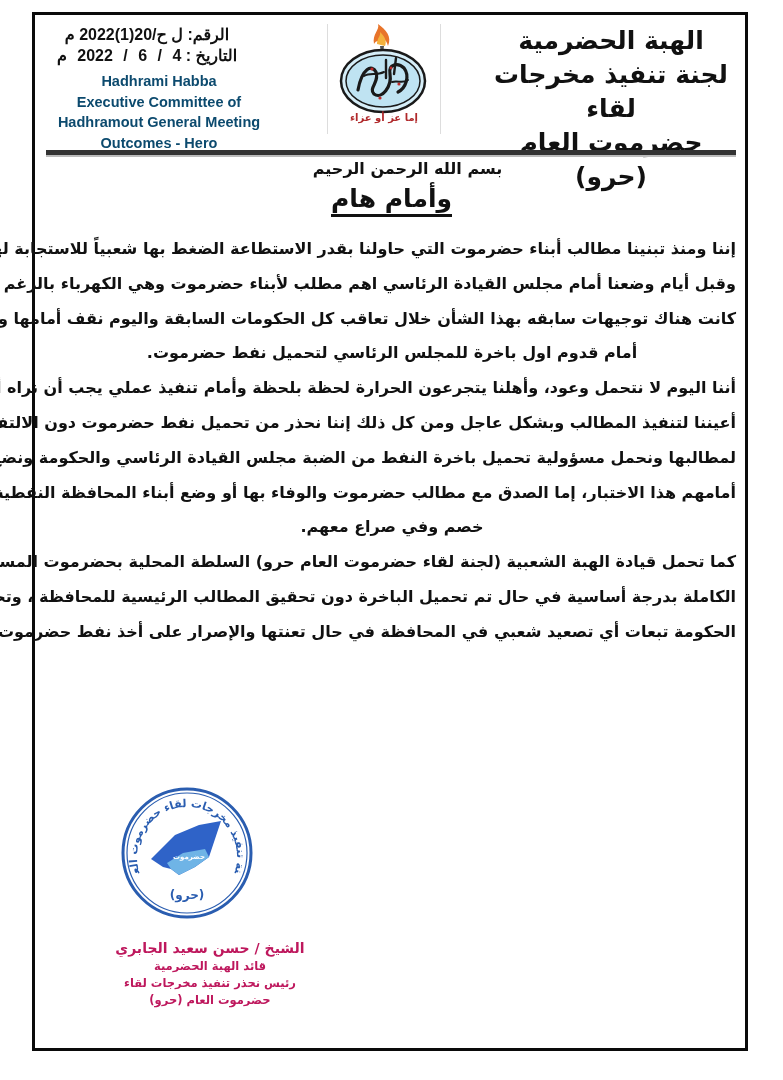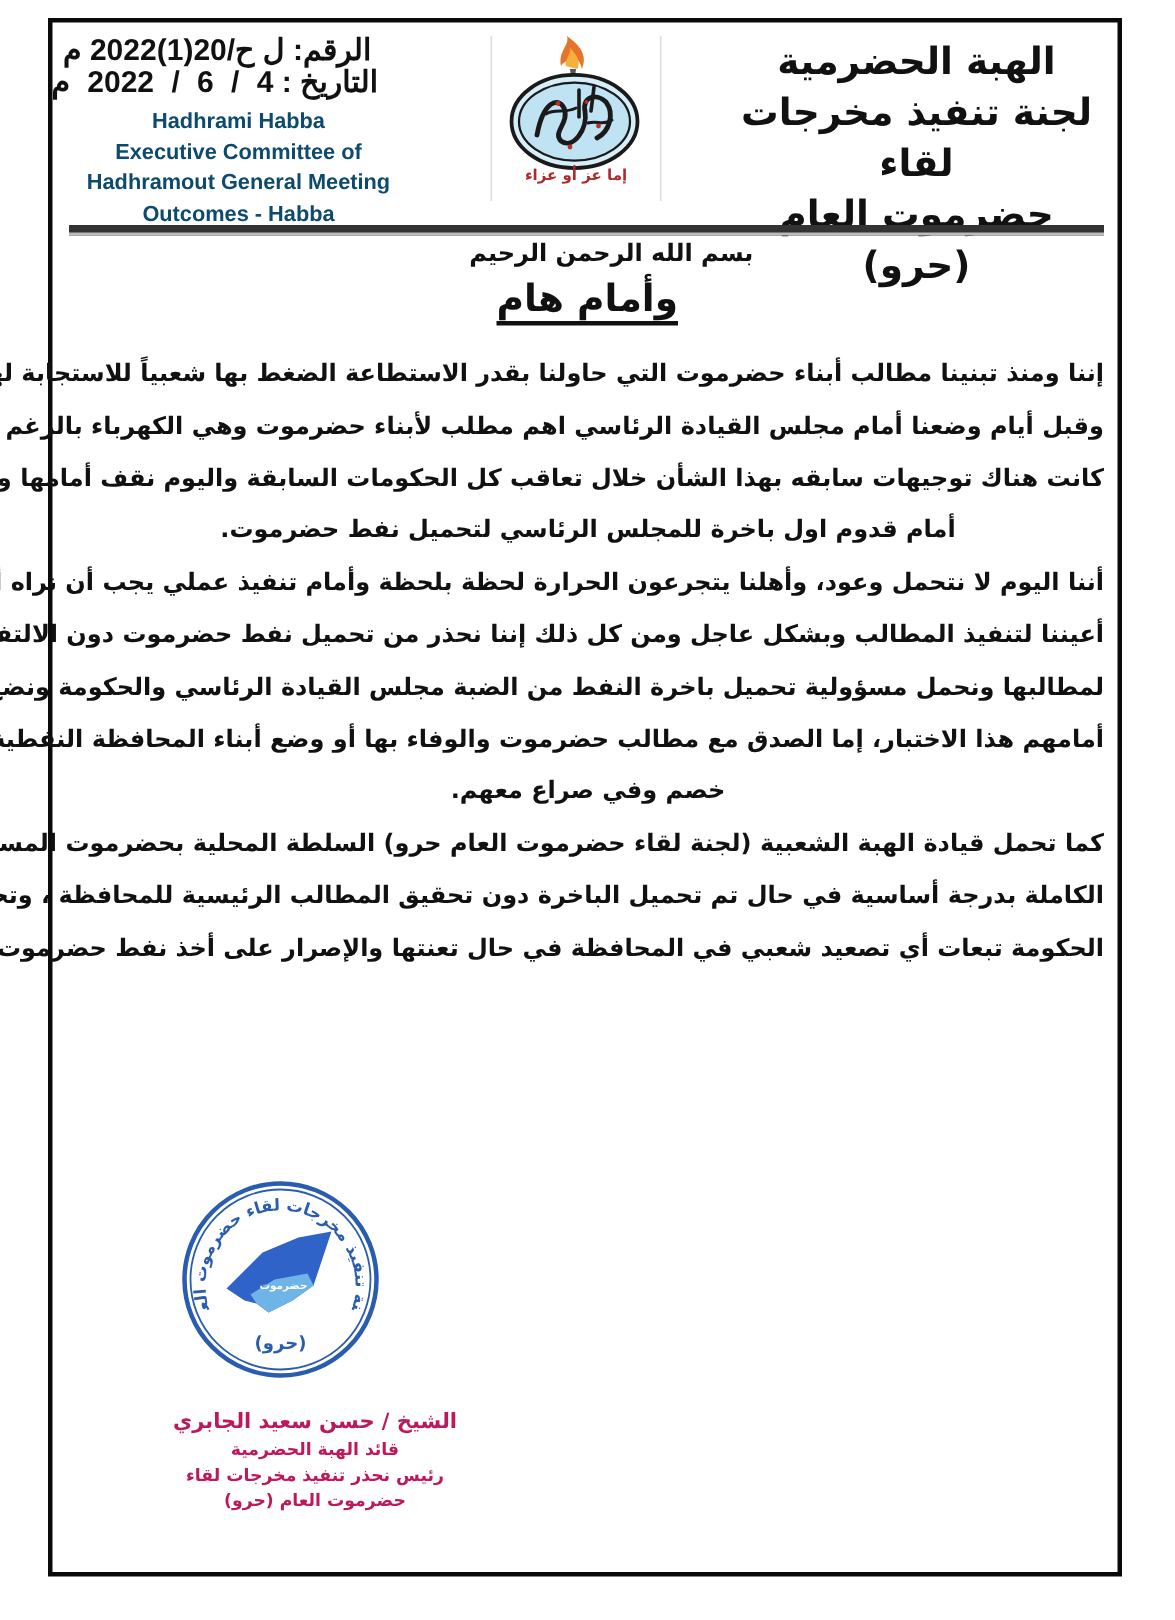--- a/index.html
+++ b/index.html
@@ -3,21 +3,21 @@
 <meta charset="utf-8">
 <style>
   html, body { margin: 0; padding: 0; background: #ffffff; }
   body { width: 783px; height: 1080px; position: relative; overflow: hidden; font-family: "DejaVu Sans", sans-serif; color: #111; }
   .page-frame { position: absolute; left: 32px; top: 12px; width: 716px; height: 1039px; border: 3px solid #0a0a0a; box-sizing: border-box; background: #fff; }
 
   
   .hdr-right { position: absolute; right: 52px; top: 24px; width: 240px; text-align: center; direction: rtl; font-family: "DejaVu Sans", sans-serif; font-weight: bold; font-size: 25px; line-height: 34px; color: #111; }
   .hdr-logo { position: absolute; left: 327px; top: 24px; width: 112px; height: 110px; border-left: 1px solid #ddd; border-right: 1px solid #ddd; }
   .hdr-left { position: absolute; left: 42px; top: 24px; width: 234px; text-align: center; }
-  .ref-line { direction: rtl; font-family: "Liberation Sans", sans-serif; font-weight: bold; font-size: 20px; line-height: 21px; text-align: left; padding-right: 24px; white-space: nowrap; }
+  .ref-line { direction: rtl; font-family: "Liberation Sans", sans-serif; font-weight: bold; font-size: 16px; line-height: 21px; text-align: center; padding-right: 24px; white-space: nowrap; }
   .eng-lines { margin-top: 5px; font-family: "Liberation Sans", sans-serif; font-weight: bold; font-size: 14.5px; line-height: 20.5px; color: #0c4a6e; }
   .separator { position: absolute; left: 46px; top: 150px; width: 690px; height: 5px; background: #333; border-bottom: 2px solid #bbb; }
 
   
   .basmala { position: absolute; top: 158px; left: 0; width: 783px; text-align: center; direction: rtl; font-family: "DejaVu Sans", sans-serif; font-weight: bold; font-size: 16px; line-height: 22px; padding-left: 16px; }
   .title { position: absolute; top: 183px; left: 0; width: 783px; text-align: center; direction: rtl; font-family: "DejaVu Sans", sans-serif; font-weight: bold; font-size: 25px; line-height: 32px; }
   .title span { border-bottom: 3px solid #111; padding-bottom: 1px; }
 
   
   .body-text { position: absolute; left: 48px; top: 232px; width: 688px; direction: rtl; text-align: center; font-family: "DejaVu Sans", sans-serif; font-weight: bold; font-size: 16px; line-height: 34.8px; color: #111; }
@@ -68,21 +68,21 @@
     <span>ل ح/20(1)2022 م</span>
   </div>
   <div class="ref-line">
     <span>التاريخ :</span>
     <span style="word-spacing:6px;">4 / 6 / 2022 م</span>
   </div>
   <div class="eng-lines">
     <div>Hadhrami Habba</div>
     <div>Executive Committee of</div>
     <div>Hadhramout General Meeting</div>
-    <div>Outcomes - Habba</div>
+    <div>Outcomes - Hero</div>
   </div>
 </div>
 
 <div class="separator"></div>
 
 <div class="basmala">بسم الله الرحمن الرحيم</div>
 <div class="title"><span>وأمام هام</span></div>
 
 <div class="body-text">
   <p>

